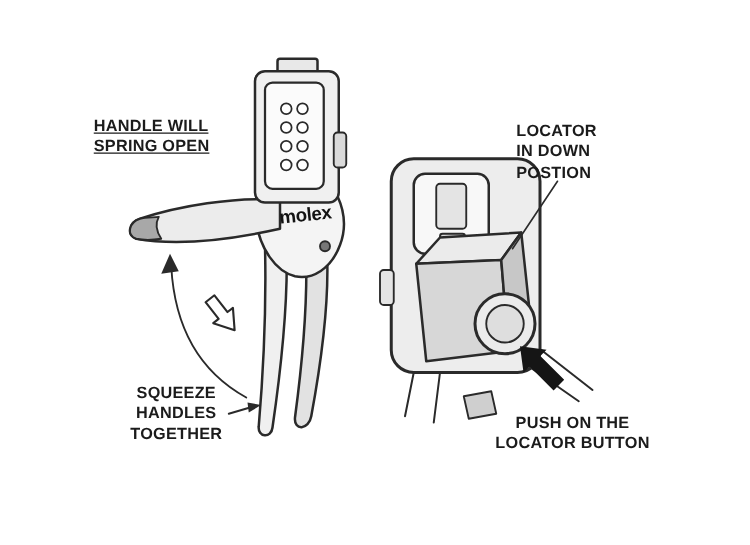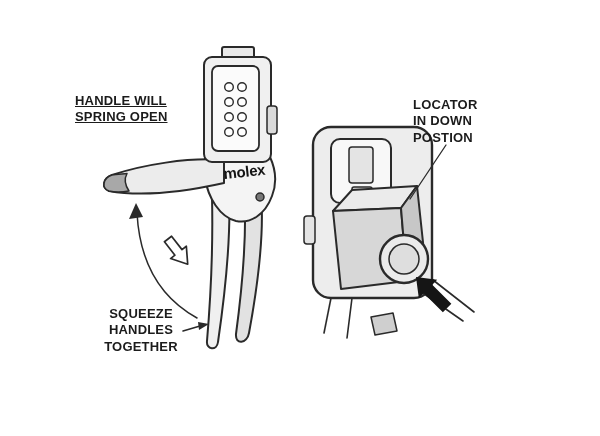--- a/index.html
+++ b/index.html
@@ -95,14 +95,16 @@
 SPRING OPEN</div>
 
   <div class="label center" style="left:93px; top:306px; width:96px;">SQUEEZE
 HANDLES
 TOGETHER</div>
 
   <div class="label" style="left:413px; top:97px;">LOCATOR
 IN DOWN
 POSTION</div>
 
+  <div class="label center" style="left:388px; top:330px; width:140px;">PUSH ON THE
+LOCATOR BUTTON</div>
 
 </div>
 
 </body></html>

